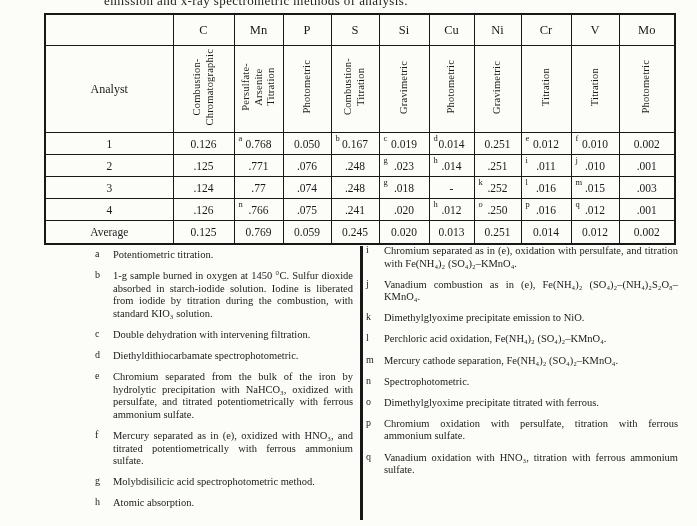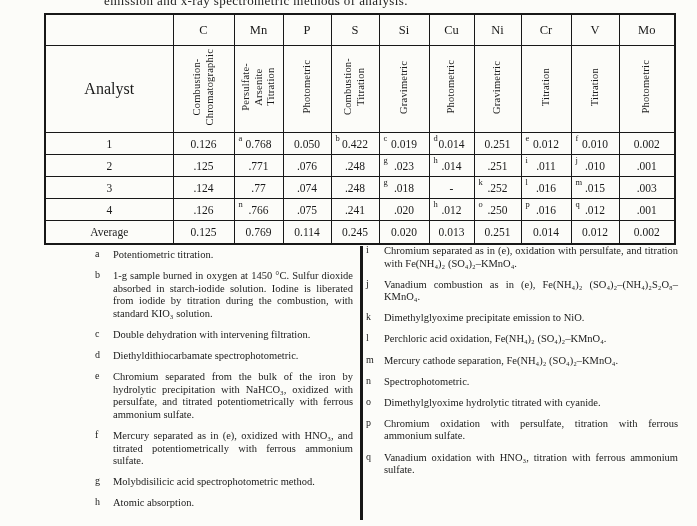--- a/index.html
+++ b/index.html
@@ -14,21 +14,21 @@
     letter-spacing:0.4px;white-space:nowrap;color:#222;
   }
   table.tbl{
     position:absolute;left:44px;top:13px;width:630px;
     border-collapse:collapse;table-layout:fixed;
     border:2.5px solid #181818;
   }
   .tbl td{border:1.6px solid #181818;padding:0;overflow:hidden;}
   td.sym{height:30px;text-align:center;font-size:12.5px;}
   td.corner{}
-  td.analyst{text-align:center;font-size:16px;}
+  td.analyst{text-align:center;font-size:12px;}
   td.method{height:86px;text-align:center;vertical-align:middle;}
   .rot{
     display:inline-block;writing-mode:vertical-rl;transform:rotate(180deg);
     white-space:pre-line;font-size:10.5px;line-height:1.2;letter-spacing:0.2px;
   }
   tr.datarow td{height:21px;}
   tr.avgrow td{height:22px;margin-top:20px;}
   td.rowlabel{text-align:center;font-size:11.5px;}
   td.datacell{position:relative;text-align:center;font-size:11.5px;}
   .cell-sup{position:absolute;left:4px;top:1px;font-size:8.5px;line-height:1;}
@@ -92,21 +92,21 @@
           <td class="method"><span class="rot">Gravimetric</span></td>
           <td class="method"><span class="rot">Titration</span></td>
           <td class="method"><span class="rot">Titration</span></td>
           <td class="method"><span class="rot">Photometric</span></td>
         </tr>
         <tr class="datarow">
           <td class="rowlabel">1</td>
           <td class="datacell"><span class="cell-val">0.126</span></td>
           <td class="datacell"><span class="cell-sup">a</span><span class="cell-val">0.768</span></td>
           <td class="datacell"><span class="cell-val">0.050</span></td>
-          <td class="datacell"><span class="cell-sup">b</span><span class="cell-val">0.422</span></td>
+          <td class="datacell"><span class="cell-sup">b</span><span class="cell-val">0.167</span></td>
           <td class="datacell"><span class="cell-sup">c</span><span class="cell-val">0.019</span></td>
           <td class="datacell"><span class="cell-sup">d</span><span class="cell-val">0.014</span></td>
           <td class="datacell"><span class="cell-val">0.251</span></td>
           <td class="datacell"><span class="cell-sup">e</span><span class="cell-val">0.012</span></td>
           <td class="datacell"><span class="cell-sup">f</span><span class="cell-val">0.010</span></td>
           <td class="datacell"><span class="cell-val">0.002</span></td>
         </tr>
         <tr class="datarow">
           <td class="rowlabel">2</td>
           <td class="datacell"><span class="cell-val">.125</span></td>
@@ -143,21 +143,21 @@
           <td class="datacell"><span class="cell-sup">h</span><span class="cell-val">.012</span></td>
           <td class="datacell"><span class="cell-sup">o</span><span class="cell-val">.250</span></td>
           <td class="datacell"><span class="cell-sup">p</span><span class="cell-val">.016</span></td>
           <td class="datacell"><span class="cell-sup">q</span><span class="cell-val">.012</span></td>
           <td class="datacell"><span class="cell-val">.001</span></td>
         </tr>
         <tr class="avgrow">
           <td class="rowlabel">Average</td>
           <td class="datacell"><span class="cell-val">0.125</span></td>
           <td class="datacell"><span class="cell-val">0.769</span></td>
-          <td class="datacell"><span class="cell-val">0.114</span></td>
+          <td class="datacell"><span class="cell-val">0.059</span></td>
           <td class="datacell"><span class="cell-val">0.245</span></td>
           <td class="datacell"><span class="cell-val">0.020</span></td>
           <td class="datacell"><span class="cell-val">0.013</span></td>
           <td class="datacell"><span class="cell-val">0.251</span></td>
           <td class="datacell"><span class="cell-val">0.014</span></td>
           <td class="datacell"><span class="cell-val">0.012</span></td>
           <td class="datacell"><span class="cell-val">0.002</span></td>
         </tr>
       </tbody>
   </table>
@@ -217,21 +217,21 @@
       <div class="footnote">
         <span class="fn-letter">m</span>
         <div class="fn-text">Mercury cathode separation, Fe(NH₄)₂ (SO₄)₂–KMnO₄.</div>
       </div>
       <div class="footnote">
         <span class="fn-letter">n</span>
         <div class="fn-text">Spectrophotometric.</div>
       </div>
       <div class="footnote">
         <span class="fn-letter">o</span>
-        <div class="fn-text">Dimethylglyoxime hydrolytic titrated with cyanide.</div>
+        <div class="fn-text">Dimethylglyoxime precipitate titrated with ferrous.</div>
       </div>
       <div class="footnote">
         <span class="fn-letter">p</span>
         <div class="fn-text">Chromium oxidation with persulfate, titration with ferrous ammonium sulfate.</div>
       </div>
       <div class="footnote">
         <span class="fn-letter">q</span>
         <div class="fn-text">Vanadium oxidation with HNO₃, titration with ferrous ammonium sulfate.</div>
       </div>
     </div>

